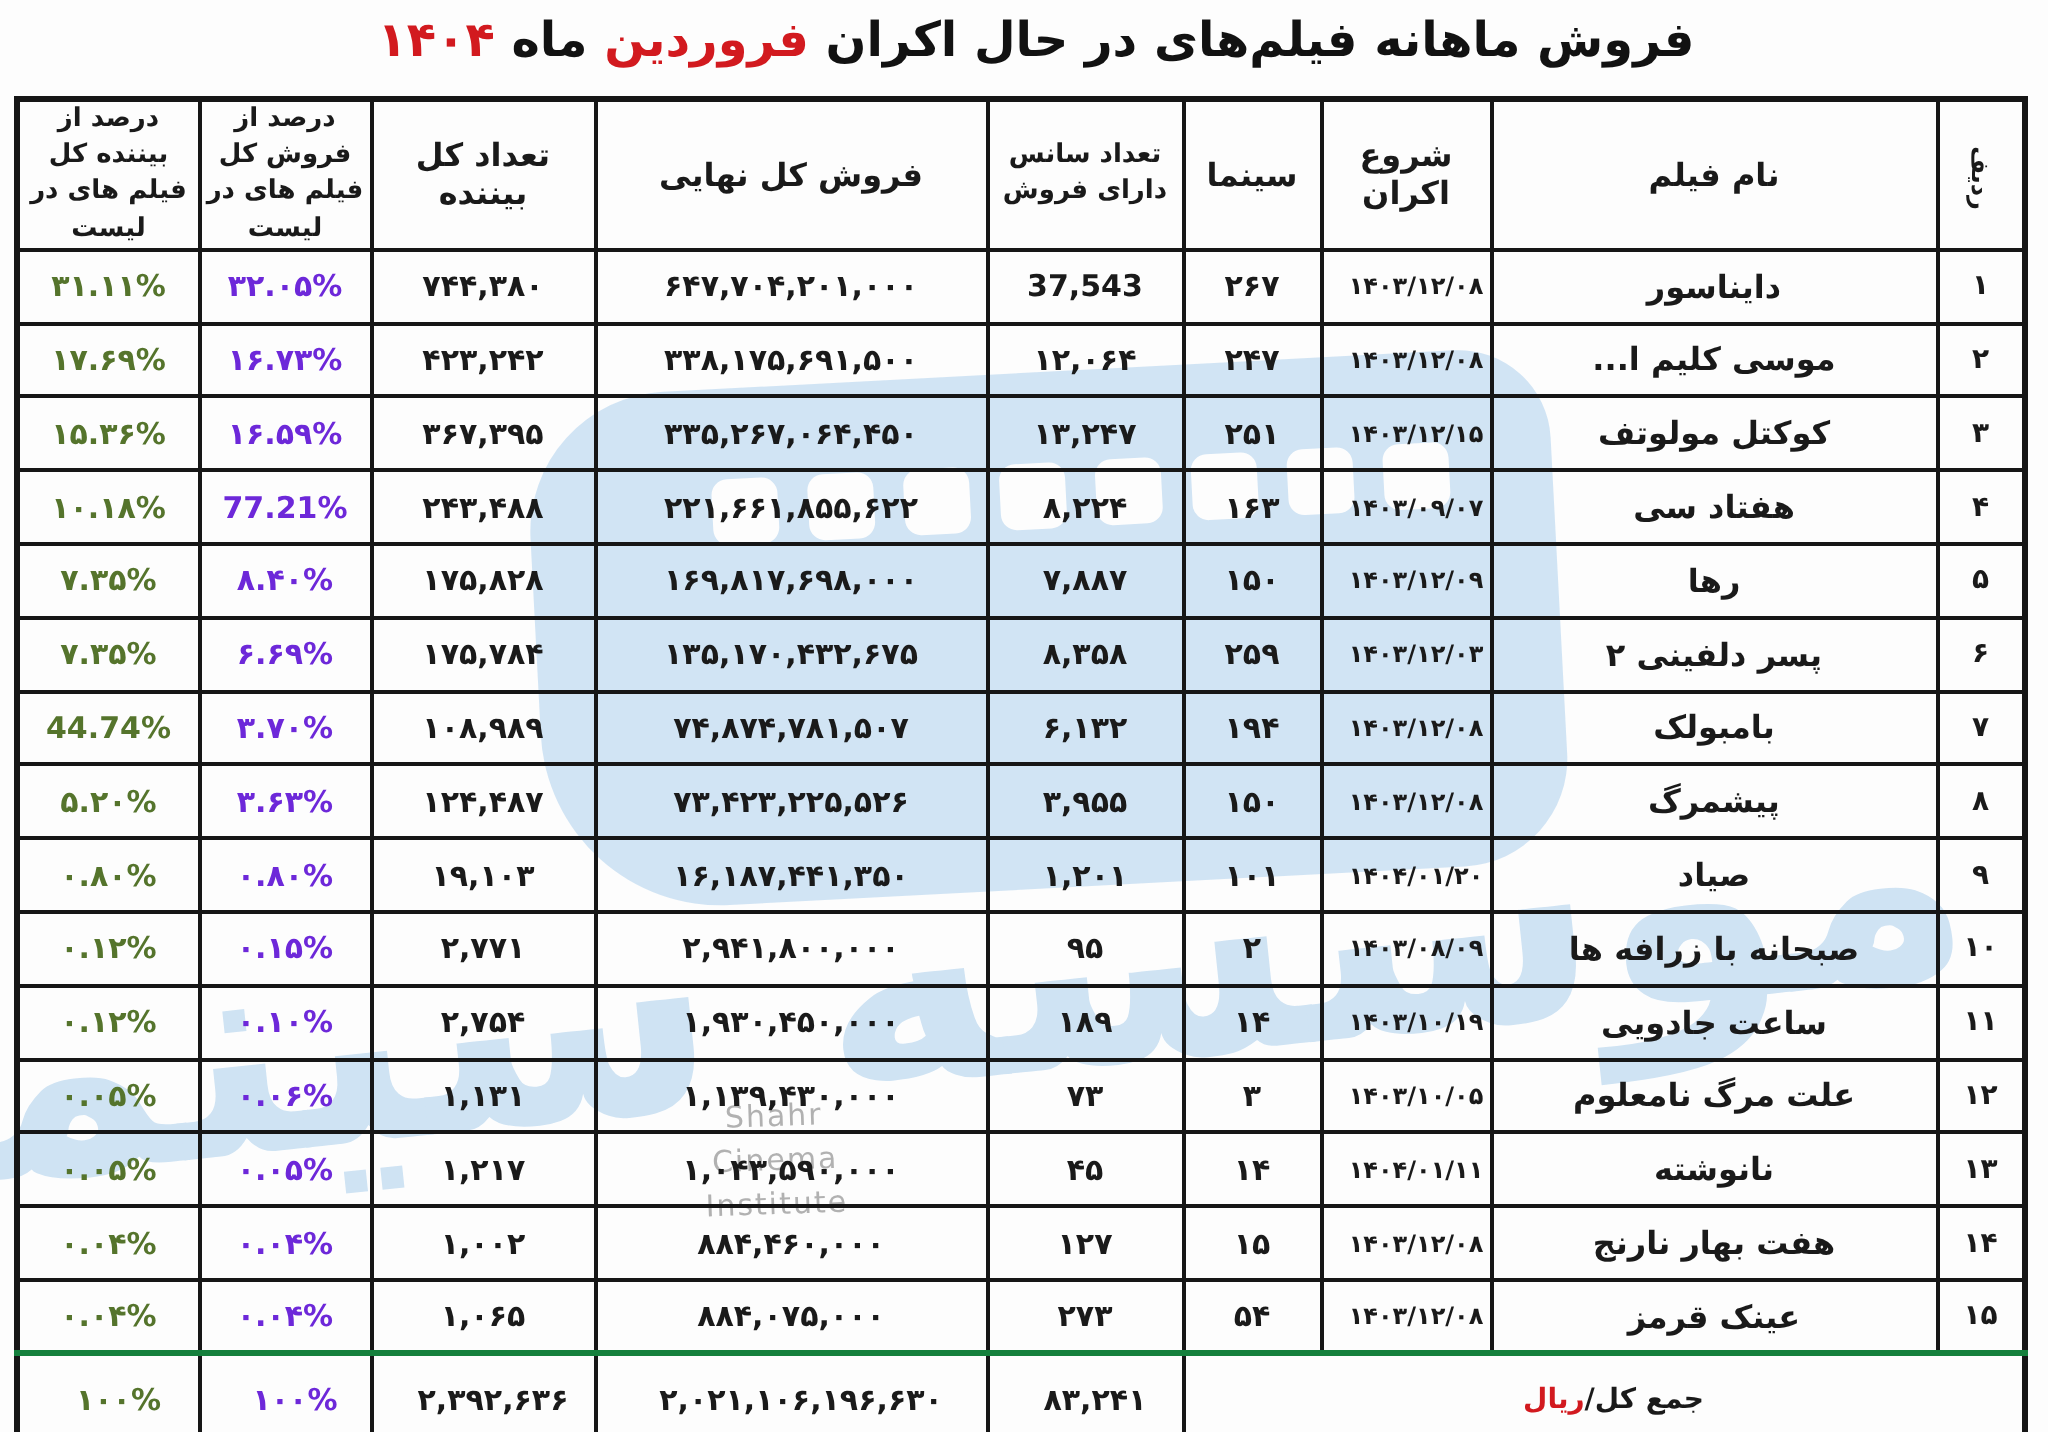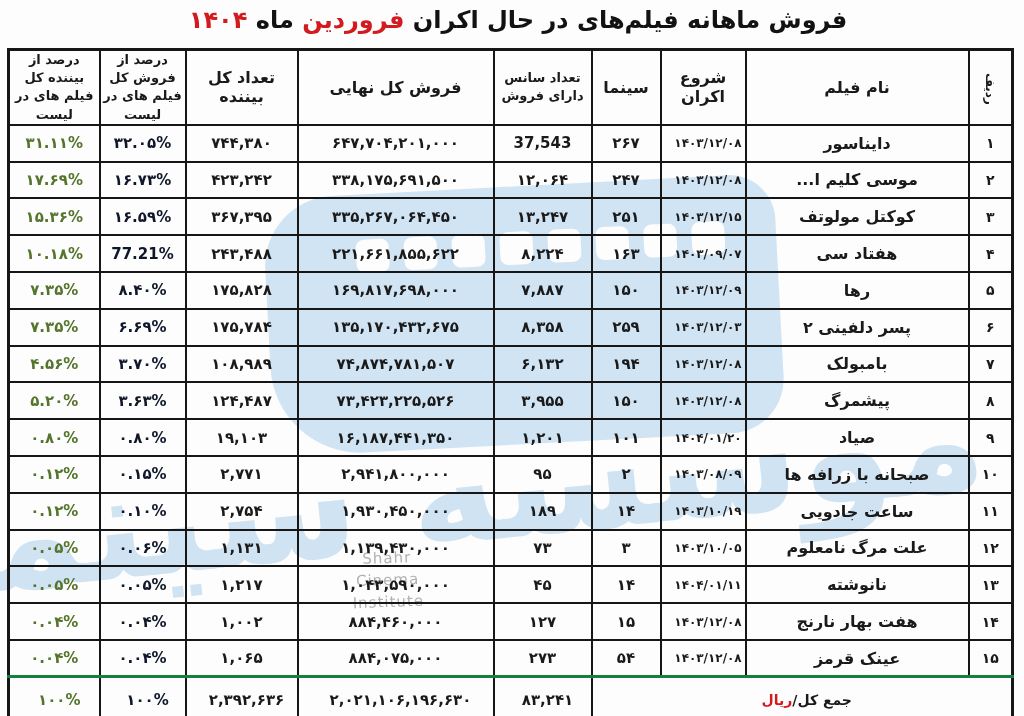--- a/index.html
+++ b/index.html
@@ -32,21 +32,21 @@
   tbody tr{height:36.8px;}
   tfoot tr{height:46px;}
   tfoot td{border-top:3px solid #15803d;padding-left:12px;}
   th{font-size:16px;}
   th.small2{font-size:13px;line-height:1.4;}
   td.name{font-size:16px;}
   td.num{direction:ltr;font-size:15px;}
   td.date{direction:ltr;font-size:12px;padding-left:12px;}
   td.radif{font-size:14px;}
   .pct-green{color:#55742c;}
-  .pct-red{color:#0f172a;}
+  .pct-red{color:#6d28d9;}
   .vert{display:inline-block;transform:rotate(90deg);font-size:12px;white-space:nowrap;}
   td.total-label{font-size:14px;}
   td.total-label .red{color:#d21a1f;}
   tfoot td.num{font-size:15px;}
 </style>
 </head>
 <body>
 
 <div class="page">
 
@@ -186,21 +186,21 @@
 
     <tr>
       <td class="num radif">۷</td>
       <td class="name">بامبولک</td>
       <td class="date">۱۴۰۳/۱۲/۰۸</td>
       <td class="num">۱۹۴</td>
       <td class="num">۶,۱۳۲</td>
       <td class="num">۷۴,۸۷۴,۷۸۱,۵۰۷</td>
       <td class="num">۱۰۸,۹۸۹</td>
       <td class="num pct-red">۳.۷۰%</td>
-      <td class="num pct-green">۴.۵۶%</td>
+      <td class="num pct-green">44.74%</td>
     </tr>
 
     <tr>
       <td class="num radif">۸</td>
       <td class="name">پیشمرگ</td>
       <td class="date">۱۴۰۳/۱۲/۰۸</td>
       <td class="num">۱۵۰</td>
       <td class="num">۳,۹۵۵</td>
       <td class="num">۷۳,۴۲۳,۲۲۵,۵۲۶</td>
       <td class="num">۱۲۴,۴۸۷</td>

